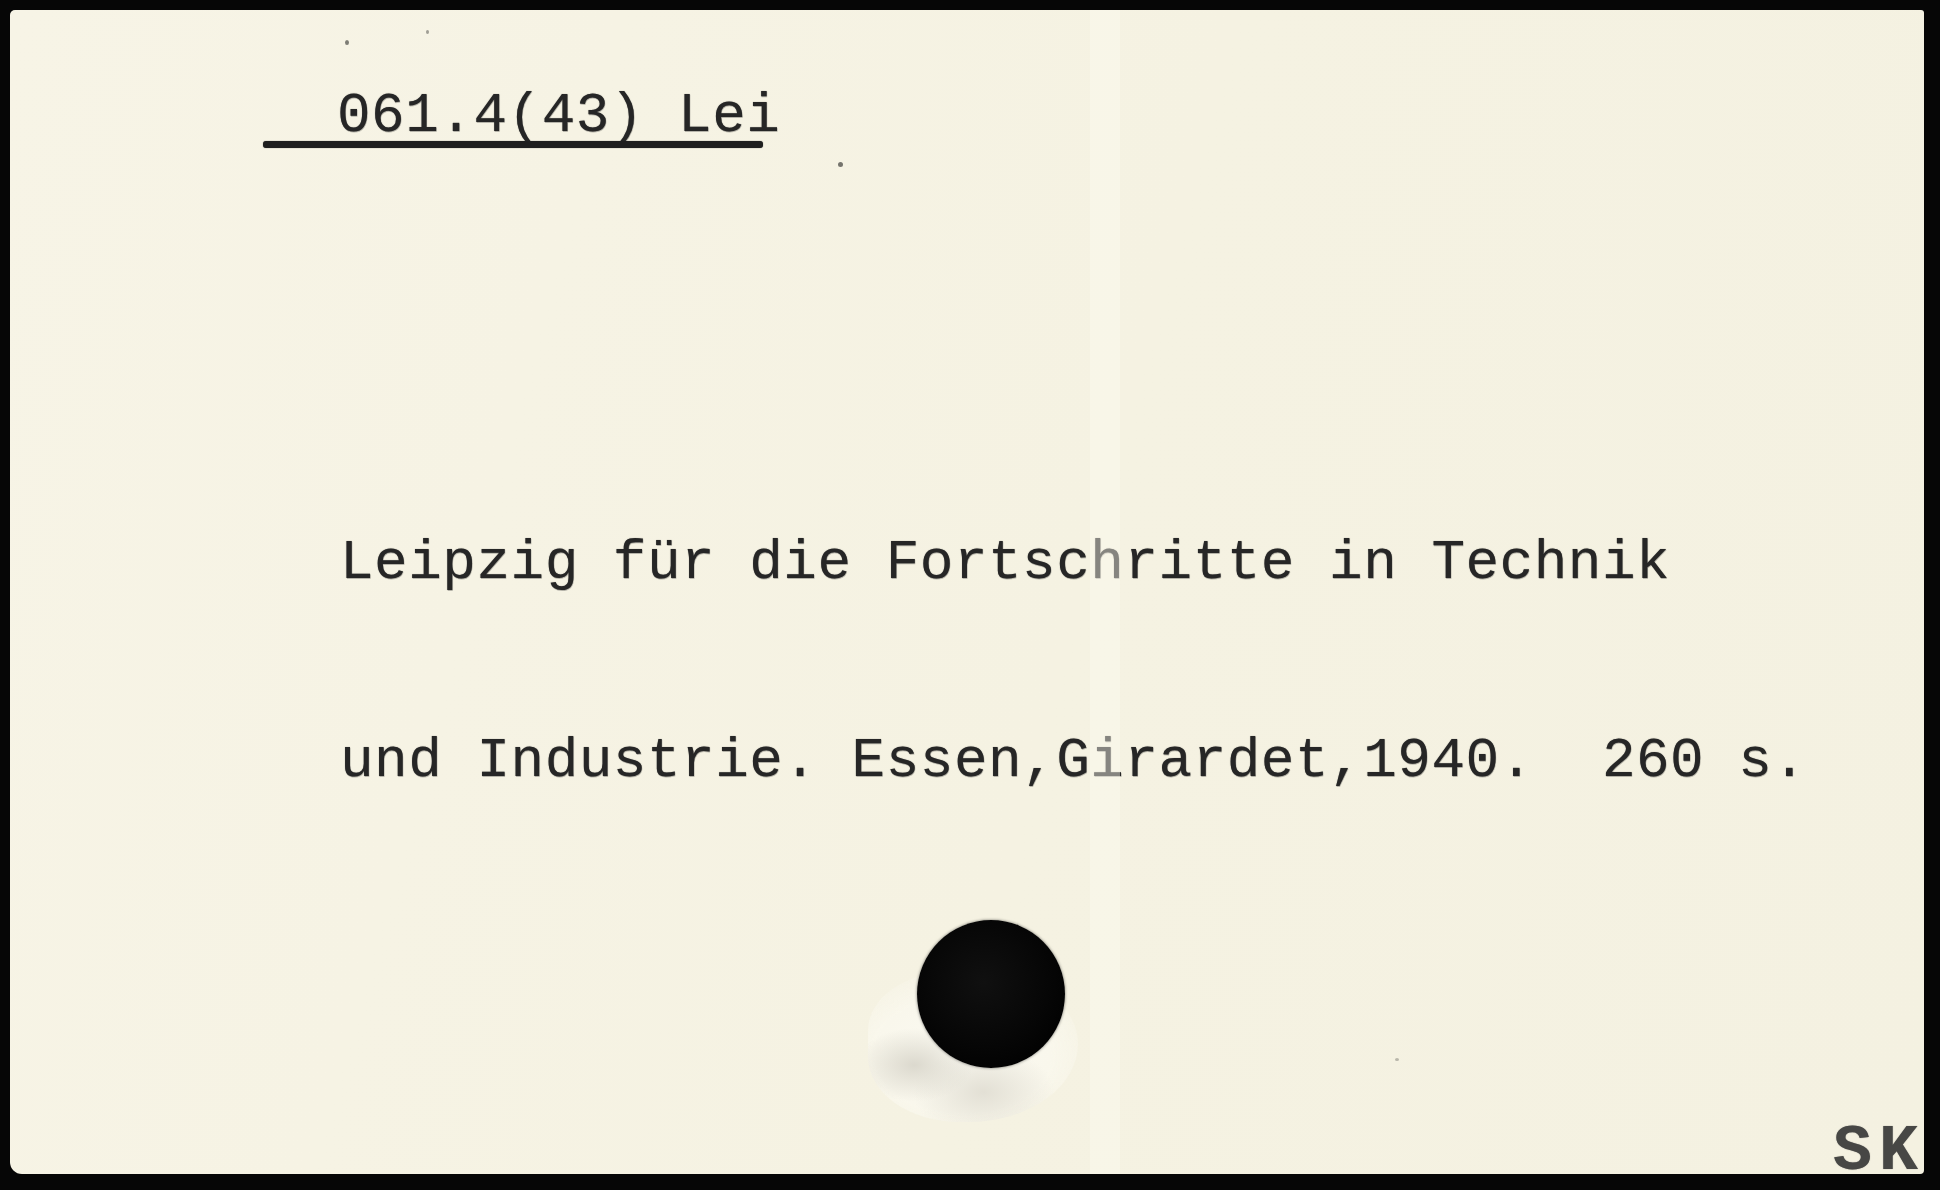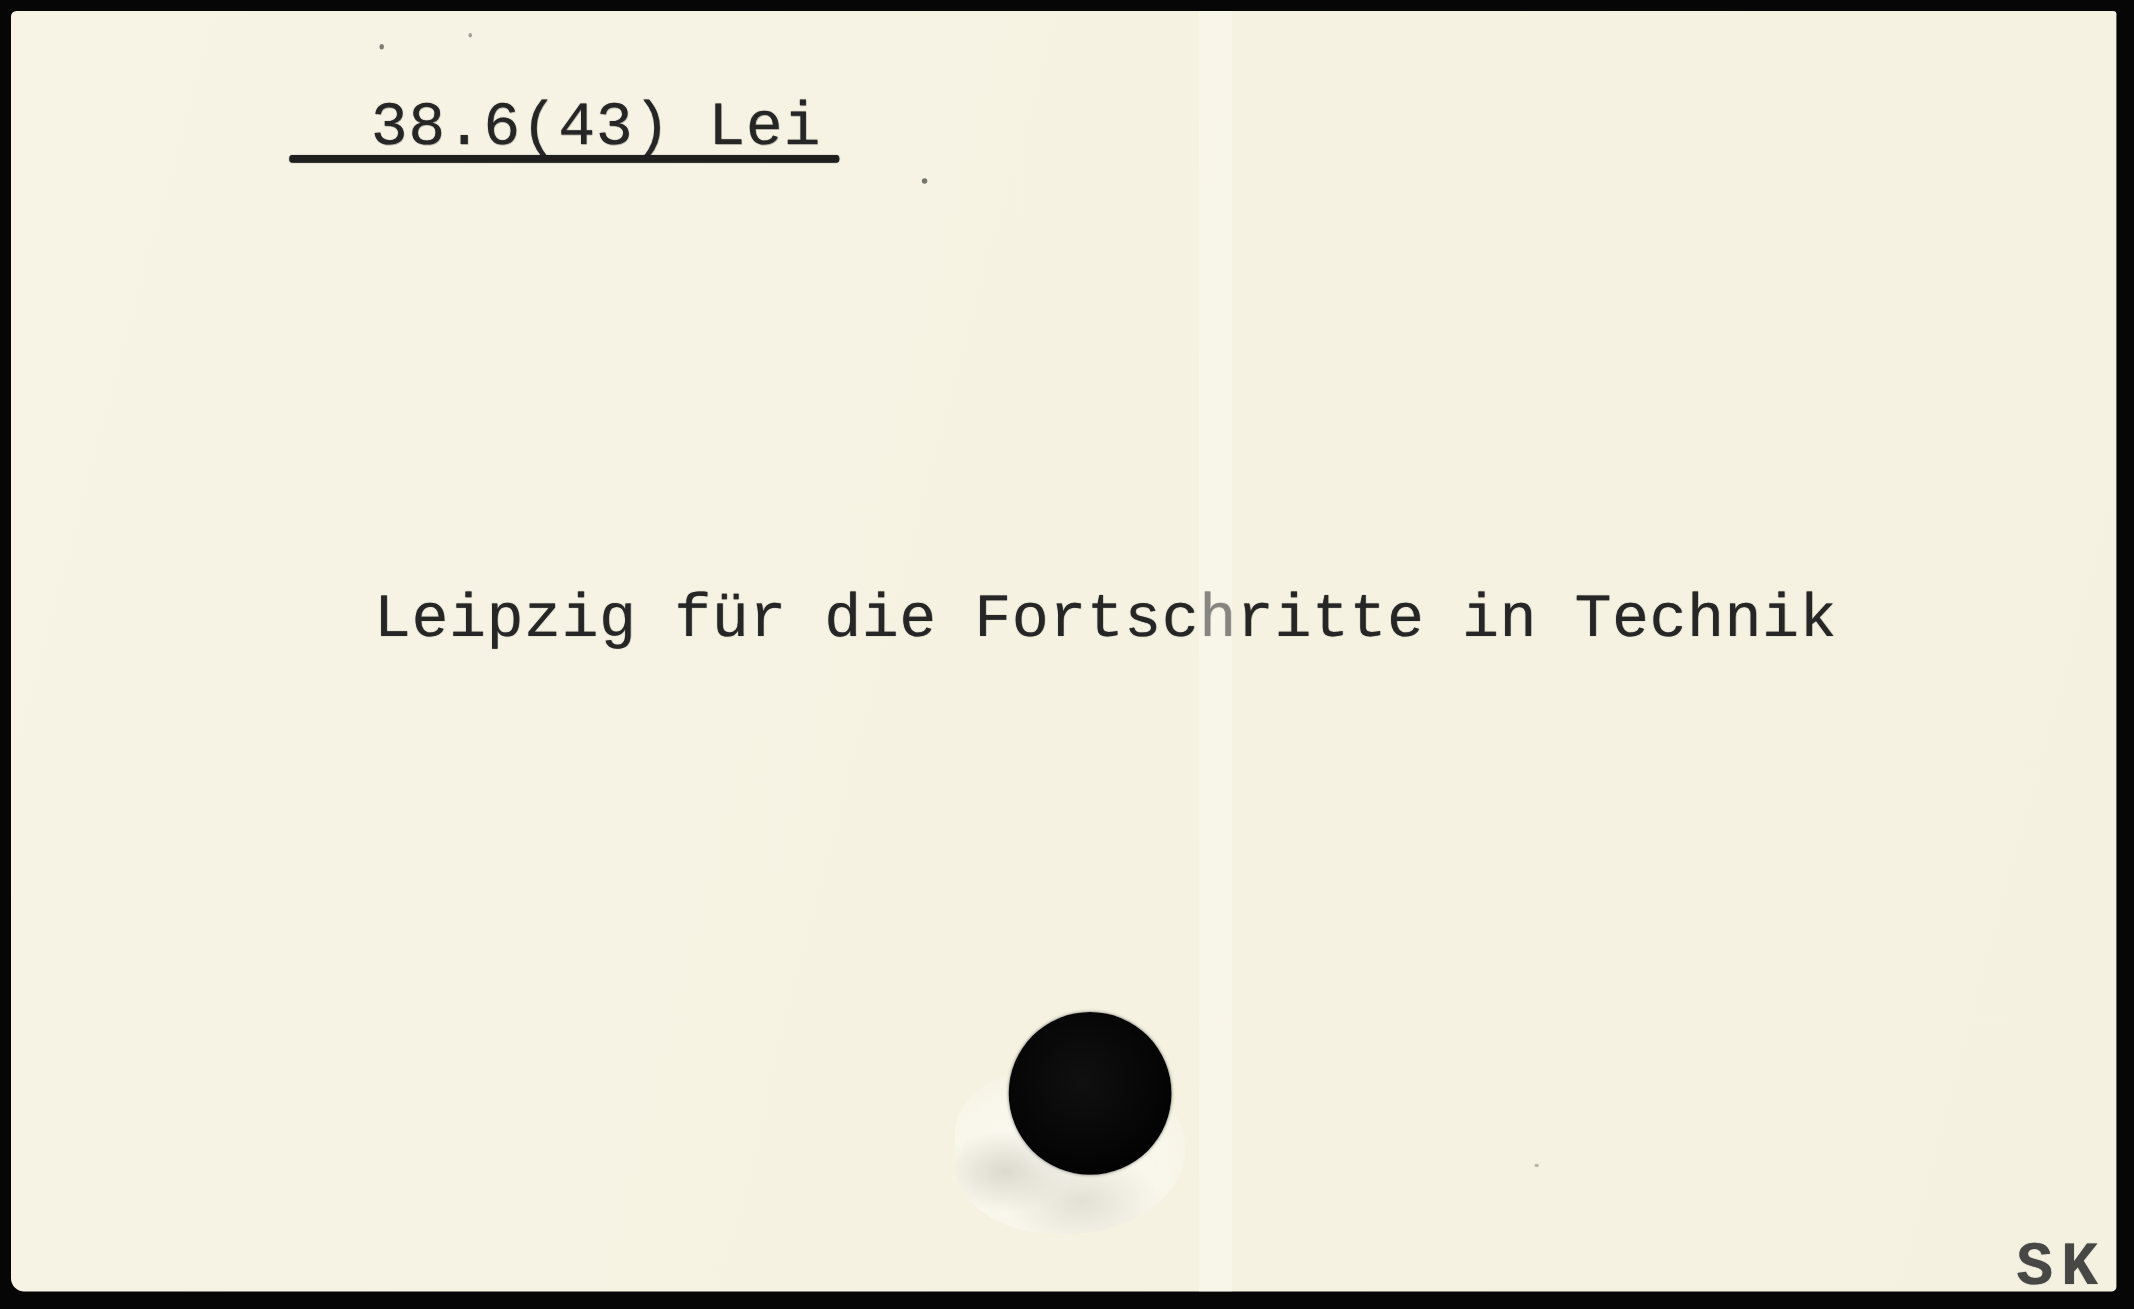--- a/index.html
+++ b/index.html
@@ -54,21 +54,21 @@
     left: 330px;
     top: 388px;
   }
   .body-text .line {
     height: 66px;
   }
   .stamp {
     position: absolute;
     left: 1823px;
     top: 1112px;
-    font-size: 56px;
+    font-size: 65px;
     line-height: 60px;
     font-weight: bold;
     letter-spacing: 7px;
     color: #474745;
     text-shadow: 0 0 1px rgba(60,60,58,0.6);
   }
   
   .hole-fray {
     position: absolute;
     left: 858px;
@@ -108,26 +108,27 @@
   .speck.s1 { left: 335px; top: 30px; width: 4px; height: 5px; opacity: 0.7; }
   .speck.s2 { left: 828px; top: 152px; width: 5px; height: 5px; opacity: 0.75; }
   .speck.s3 { left: 416px; top: 20px;  width: 3px; height: 4px; opacity: 0.5; }
   .speck.s4 { left: 1385px; top: 1048px; width: 4px; height: 3px; opacity: 0.35; }
 </style>
 </head>
 <body>
 
 <div class="card">
 
-  <div class="typewriter call-number">38.6(43) Lei</div>
+  <div class="typewriter call-number">061.4(43) Lei</div>
   <div class="call-underline"></div>
 
 
   <div class="typewriter body-text">
     <div class="line">Leipzig für die Fortschritte in Technik</div>
+    <div class="line">und Industrie. Essen,Girardet,1940.  260 s.</div>
   </div>
 
   <div class="scan-strip"></div>
 
   <div class="hole-fray"></div>
   <div class="punch-hole"></div>
 
   <div class="stamp">SK</div>
 
   <div class="speck s1"></div>

